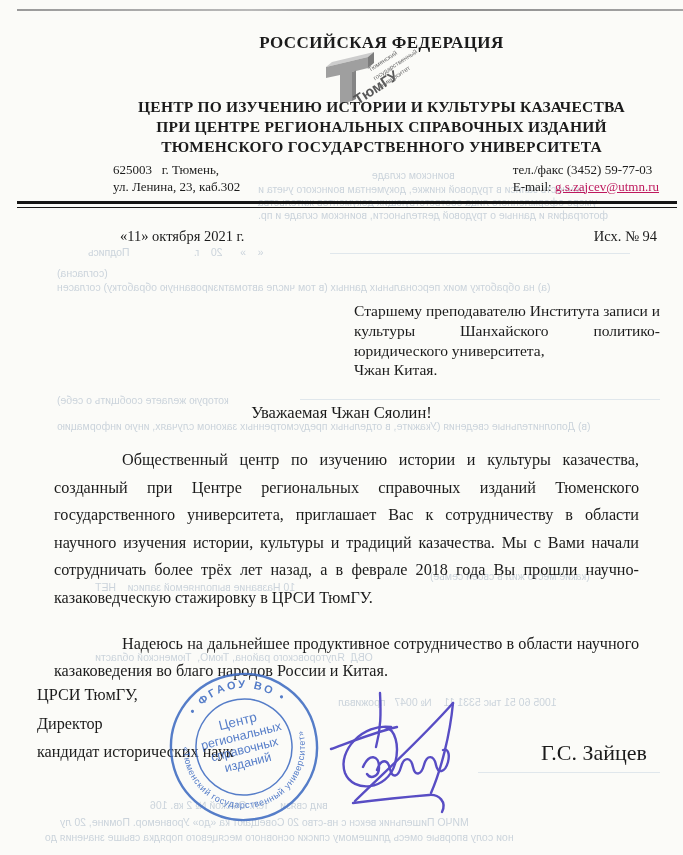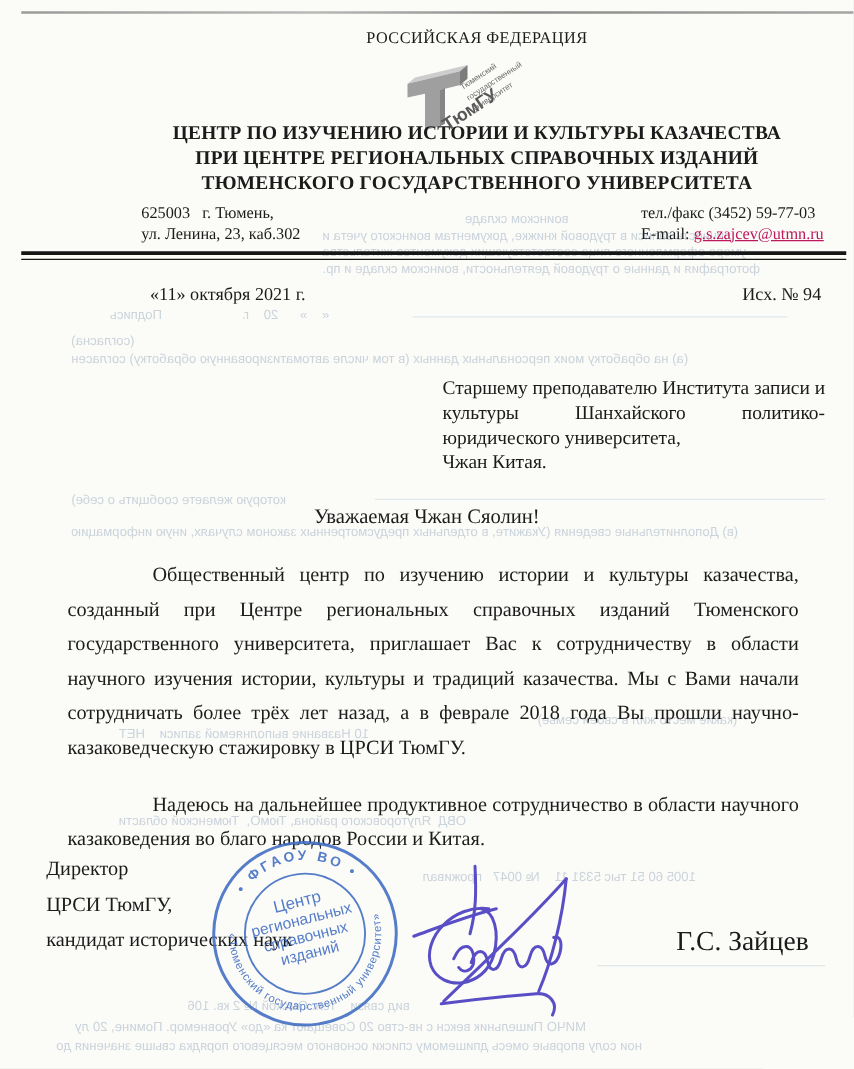--- a/index.html
+++ b/index.html
@@ -1,21 +1,21 @@
 <!DOCTYPE html>
 <html><head>
 <meta charset="utf-8">
 <style>
   html,body{margin:0;padding:0;background:#e8e8e8;}
   .page{position:relative;width:683px;height:855px;margin:0 auto;background:#fbfbf8;
         font-family:"Liberation Serif",serif;color:#1b1b1b;overflow:hidden;}
   .scanline{position:absolute;top:9px;left:17px;width:666px;height:2px;
         background:linear-gradient(90deg,#9a9a9a,#b9b9b9 35%,#8b8b8b 60%,#a5a5a5);}
   .head-zone{position:absolute;left:80px;right:0;top:0;text-align:center;}
-  .country{position:absolute;top:22px;width:100%;font-weight:normal;font-size:13px;letter-spacing:.4px;}
+  .country{position:absolute;top:33px;width:100%;font-weight:bold;font-size:17px;letter-spacing:.4px;}
   .logo{position:absolute;top:47px;left:232px;width:140px;height:66px;}
   .orgtitle{position:absolute;top:97px;width:100%;font-weight:bold;font-size:15.5px;line-height:20px;letter-spacing:.2px;}
   .contact-left{position:absolute;top:162px;left:113px;font-size:13px;line-height:16.5px;}
   .contact-right{position:absolute;top:162px;right:24px;font-size:13px;line-height:16.5px;text-align:left;}
   .email-link{text-decoration:underline;color:#be185d;cursor:pointer;}
   .rule{position:absolute;top:201px;left:17px;width:660px;height:3px;
         border-top:3px solid #161616;border-bottom:1px solid #161616;}
   .date{position:absolute;top:228px;left:120px;font-size:14.5px;}
   .ref{position:absolute;top:228px;right:26px;font-size:14.5px;}
   .recipient{position:absolute;top:301px;left:354px;width:306px;font-size:15.5px;line-height:19.8px;text-align:justify;}
@@ -110,22 +110,22 @@
   </div>
 
   <div class="salutation">Уважаемая Чжан Сяолин!</div>
 
   <div class="letter-body">
     <p>Общественный центр по изучению истории и культуры казачества, созданный при Центре региональных справочных изданий Тюменского государственного университета, приглашает Вас к сотрудничеству в области научного изучения истории, культуры и традиций казачества. Мы с Вами начали сотрудничать более трёх лет назад, а в феврале 2018 года Вы прошли научно-казаковедческую стажировку в ЦРСИ ТюмГУ.</p>
     <p>Надеюсь на дальнейшее продуктивное сотрудничество в области научного казаковедения во благо народов России и Китая.</p>
   </div>
 
   <div class="sign-block">
+    <div>ЦРСИ ТюмГУ,</div>
     <div>Директор</div>
-    <div>ЦРСИ ТюмГУ,</div>
     <div>кандидат исторических наук</div>
   </div>
 
   <div class="sign-name">Г.С. Зайцев</div>
 
   <svg class="stamp" viewBox="0 0 160 160" xmlns="http://www.w3.org/2000/svg">
     <defs>
       <path id="arcTop" d="M 21,80 A 59,59 0 1 1 139,80"></path>
       <path id="arcBottom" d="M 22.7,59.1 A 61,61 0 1 0 137.3,59.1"></path>
     </defs>

